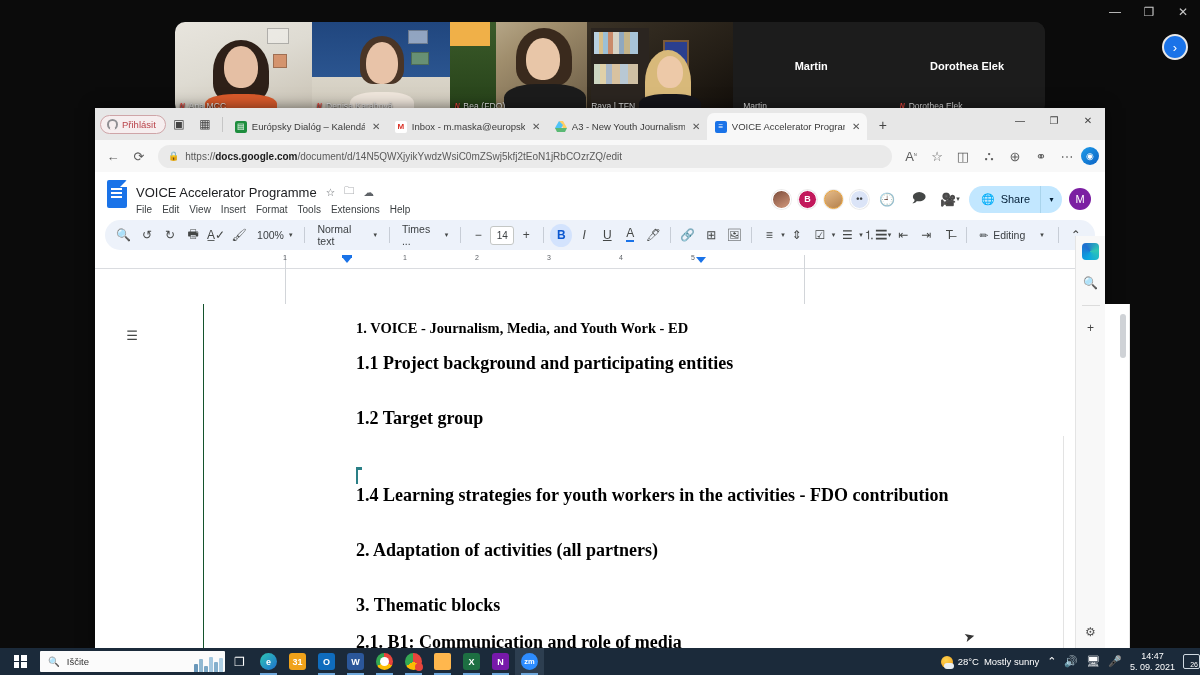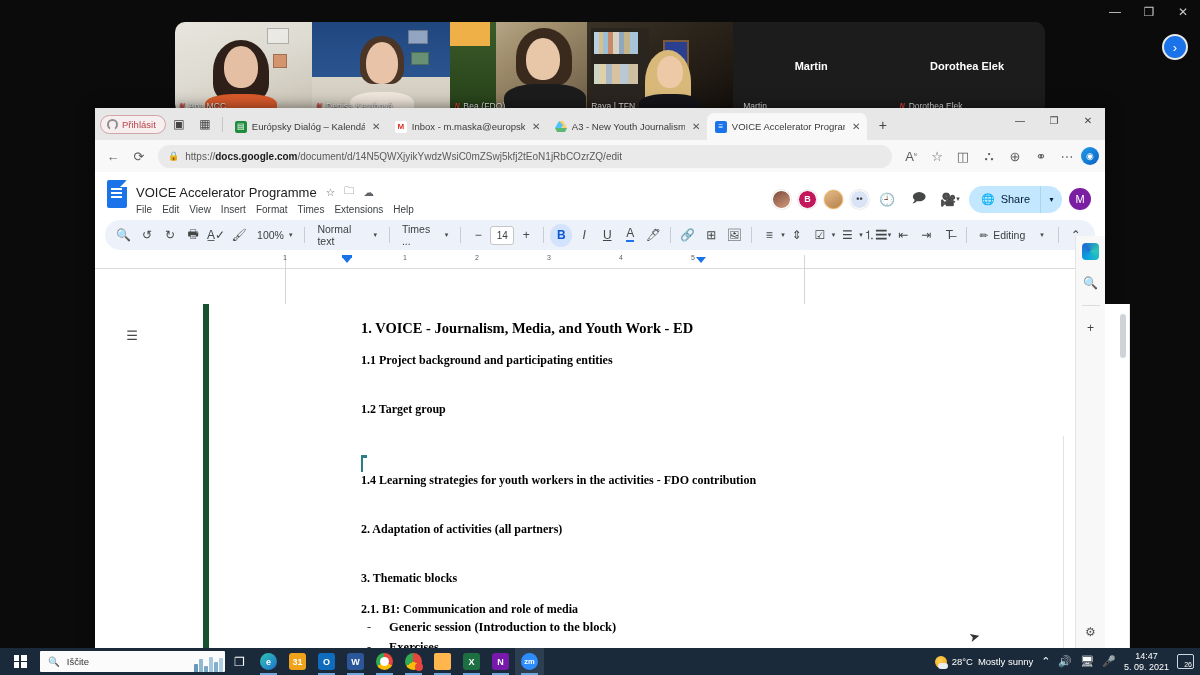--- a/index.html
+++ b/index.html
@@ -143,26 +143,26 @@
   .rulernum { position: absolute; top: -1px; font-size: 7px; color: #5f6368; }
   .marginline { position: absolute; width: 1px; top: 0; bottom: -380px; background: #d2d5d9; }
   .indent-marker { position: absolute; width: 0; height: 0; border-left: 5px solid transparent;
     border-right: 5px solid transparent; border-top: 6px solid #1a73e8; top: 2px; }
   .indent-bar { position: absolute; width: 10px; height: 3px; background: #1a73e8; top: 0; }
 
   .docscroll { position: absolute; left: 0; right: 0; top: 132px; bottom: 0; background: #fff; }
   .outline-btn { position: absolute; left: 26px; top: 20px; width: 22px; height: 22px;
     color: #444746; font-size: 13px; display: flex; align-items: center; justify-content: center; }
   .page { position: absolute; left: 108px; top: 0; width: 927px; bottom: 0; background: #fff;
-    border-left: 6px solid #14532d; border-right: 1px solid #e6e6e6; }
+    border-left: 1px solid #14532d; border-right: 1px solid #e6e6e6; }
   .doc-body { position: absolute; left: 152px; top: 16px; right: 40px; font-family: "Liberation Serif", serif;
     color: #000; }
   .h-line { font-weight: bold; }
   .s-h1 { font-size: 14.5px; margin-top: 0; }
-  .s-h2 { font-size: 12px; }
+  .s-h2 { font-size: 18px; }
   .hl { background: #cfe3e5; display: inline; }
   .gap-sm { height: 16px; }
   .gap-lg { height: 34px; }
   .bullets { margin-left: 28px; }
   .bullets li { list-style: none; font-size: 12.5px; font-weight: bold; line-height: 20px;
     position: relative; }
   .bullets li::before { content: "-"; position: absolute; left: -22px; color: #333; font-weight: normal; }
   .caret-doc { display: inline-block; width: 2px; height: 17px; background: #2a7f86;
     vertical-align: -3px; }
   .caret-doc::before { content:""; display:block; width:6px; height:3px; background:#2a7f86; }
@@ -204,21 +204,21 @@
   .searchart { position: absolute; right: 2px; bottom: 0; display: flex; align-items: flex-end;
     gap: 1px; height: 16px; opacity: .92;}
   .searchart i { display:block; width: 4px; background: #7ea9c9; border-radius: 1px 1px 0 0;}
   .tb-app { width: 29px; height: 27px; display: flex; align-items: center; justify-content: center;
     position: relative; }
   .tb-app .glyph { width: 17px; height: 17px; border-radius: 3px; display: flex;
     align-items: center; justify-content: center; font-size: 9px; color: #fff; font-weight: bold; }
   .tb-app.open::after { content:""; position: absolute; bottom: 0; left: 6px; right: 6px;
     height: 2px; background: #6fa8dc; }
   .tb-app.act { background: #2d3e50; }
-  .tray { margin-left: auto; display: flex; align-items: center; gap: 8px; padding-right: 6px;
+  .tray { margin-left: auto; display: flex; align-items: center; gap: 8px; 
     font-size: 9.5px; color: #fff; }
   .clock { text-align: center; line-height: 11px; font-size: 9px; }
   .weather { display: flex; align-items: center; gap: 5px; font-size: 9.5px; }
   .weather .sun { width: 12px; height: 12px; border-radius: 50%;
     background: radial-gradient(circle at 40% 35%,#ffd24d,#f0a020); position: relative;}
   .weather .sun::after { content:""; position:absolute; left:3px; bottom:-1px; width:10px; height:6px;
     background:#e9eef2; border-radius: 6px;}
   .trayicon { font-size: 11px; }
   .notifbadge { width: 17px; height: 15px; border: 1px solid #cfd8e0; border-radius: 2px;
     font-size: 7px; display: flex; align-items: flex-end; justify-content: flex-end;
@@ -385,21 +385,21 @@
             <span class="ticon">☆</span>
             <span class="ticon">🗀</span>
             <span class="ticon">☁</span>
           </div>
           <div class="menubar">
             <span>File</span>
             <span>Edit</span>
             <span>View</span>
             <span>Insert</span>
             <span>Format</span>
-            <span>Times</span>
+            <span>Tools</span>
             <span>Extensions</span>
             <span>Help</span>
           </div>
         </div>
 
         <div class="header-right">
           <div class="pill-av av1"></div>
           <div class="pill-av av2">B</div>
           <div class="pill-av av3"></div>
           <div class="pill-av av4">••</div>

